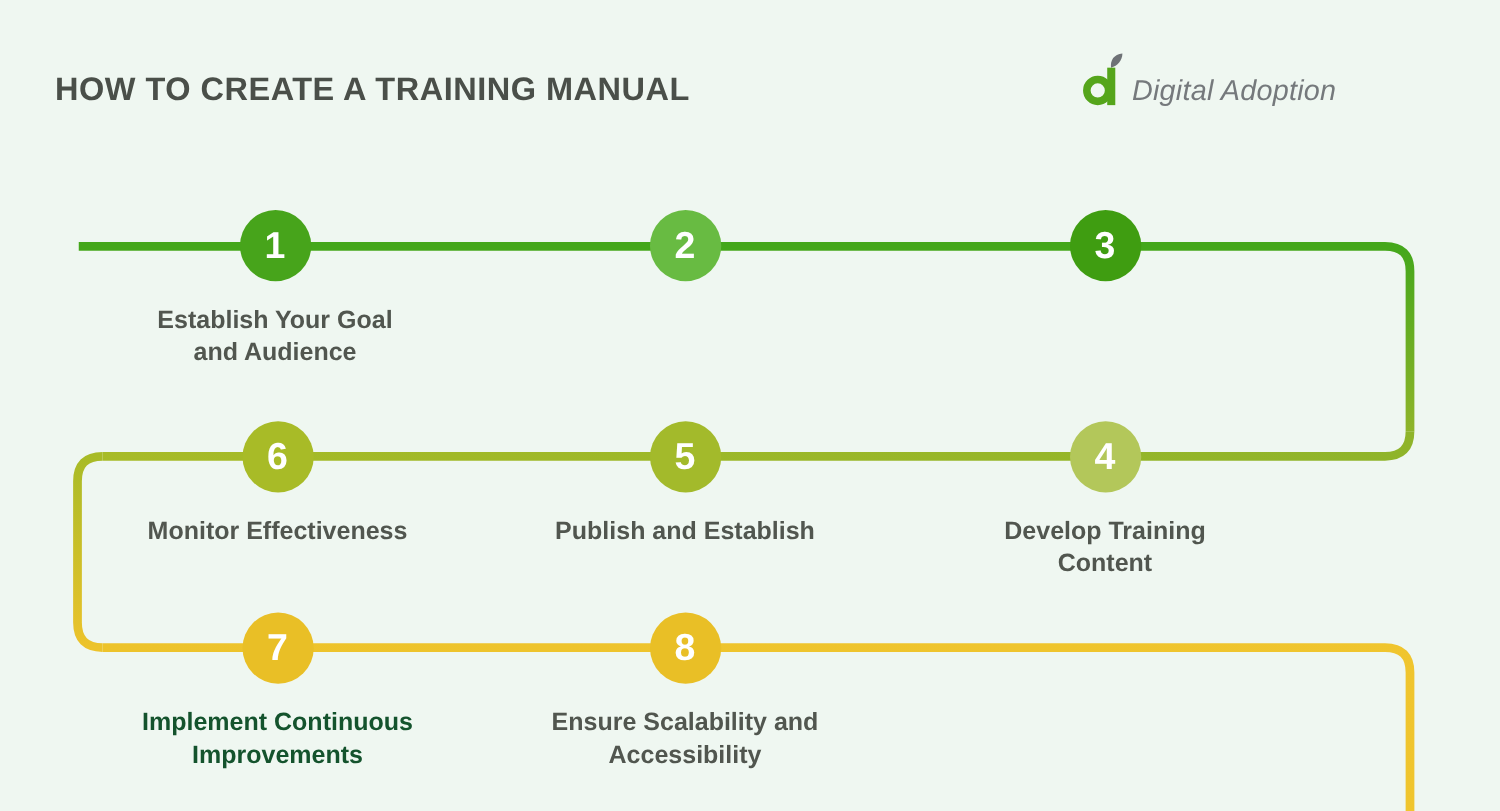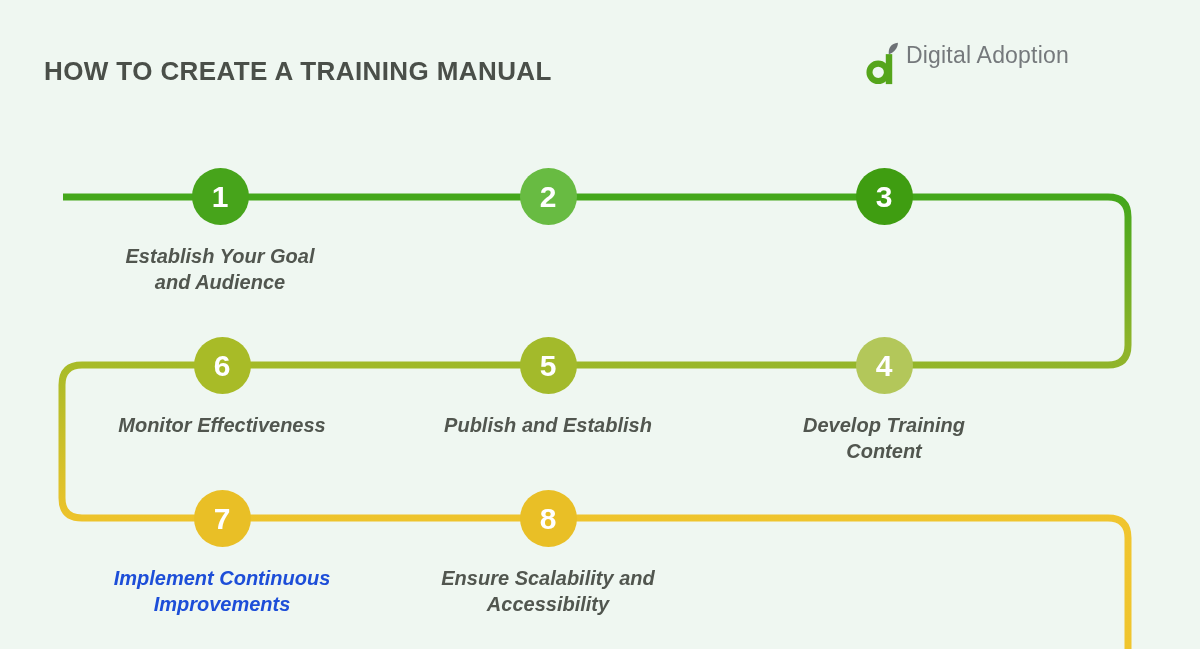--- a/index.html
+++ b/index.html
@@ -10,40 +10,39 @@
   }
   .canvas { position: relative; width: 1100px; height: 649px; }
 
   .title {
     position: absolute; left: 44px; top: 56px;
     font-size: 26px; font-weight: 700; letter-spacing: 0.4px;
   }
 
   .logo {
     position: absolute; top: 42px; right: 31px;
-    display: flex; align-items: flex-start; gap: 5px;
+    display: flex; align-items: flex-end; gap: 5px; font-style: italic;
   }
   .logo-icon { display: block; }
   .logo-text { font-size: 23px; letter-spacing: 0.2px; }
 
   svg.flow { position: absolute; left: 0; top: 0; }
   svg.flow path { fill: none; stroke-width: 7; }
 
   .step { position: absolute; width: 280px; text-align: center; }
   .circle {
     width: 57px; height: 57px; border-radius: 50%;
     margin: 0 auto;
     display: flex; align-items: center; justify-content: center;
   }
   .circle span { font-size: 30px; font-weight: 700; line-height: 1; }
   .label {
     margin-top: 18px;
     font-size: 20px; font-weight: 700; line-height: 26px;
     white-space: pre-line;
-    font-style: italic;
   }
 </style>
 </head>
 <body style="background-color: rgb(239, 247, 241);">
 
 <div class="canvas">
 
   <h1 class="title" style="color: rgb(74, 79, 73);">HOW TO CREATE A TRAINING MANUAL</h1>
 
   <div class="logo">
@@ -119,21 +118,21 @@
       <span style="color: rgb(255, 255, 255);">4</span>
     </div>
     <div class="label" style="color: rgb(81, 86, 79);">Develop Training
 Content</div>
   </div>
 
   <div class="step" style="left:82px; top:490px;">
     <div class="circle" style="background-color: rgb(233, 191, 38);">
       <span style="color: rgb(255, 255, 255);">7</span>
     </div>
-    <div class="label" style="color: #1d4ed8;">Implement Continuous
+    <div class="label" style="color: #14532d;">Implement Continuous
 Improvements</div>
   </div>
 
   <div class="step" style="left:408px; top:490px;">
     <div class="circle" style="background-color: rgb(233, 191, 38);">
       <span style="color: rgb(255, 255, 255);">8</span>
     </div>
     <div class="label" style="color: rgb(81, 86, 79);">Ensure Scalability and
 Accessibility</div>
   </div>

